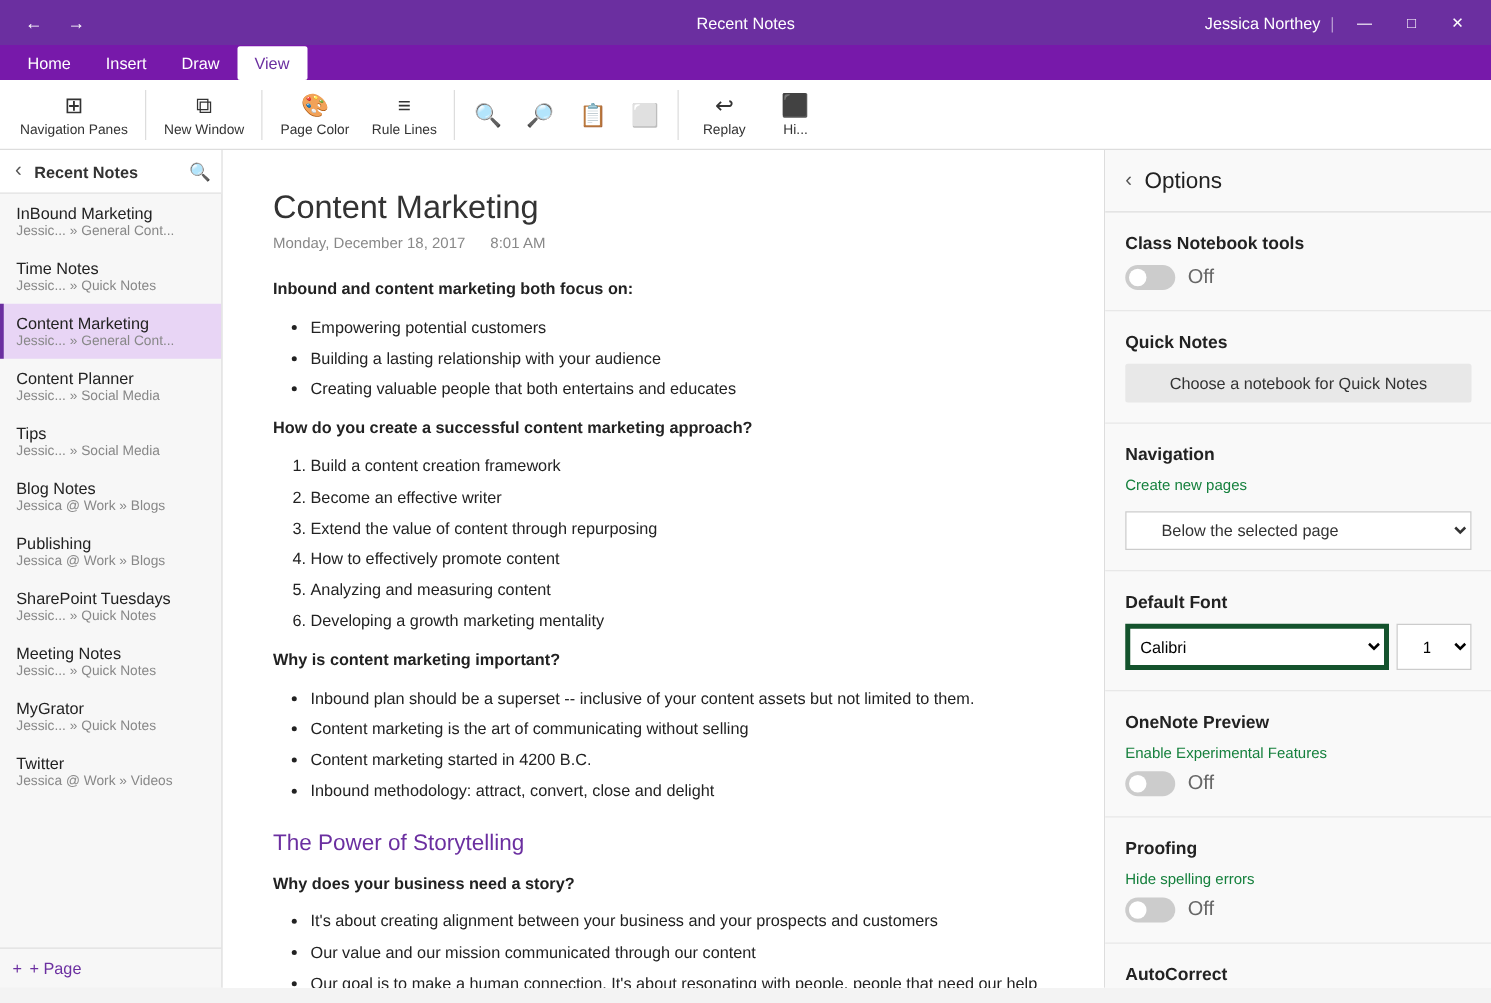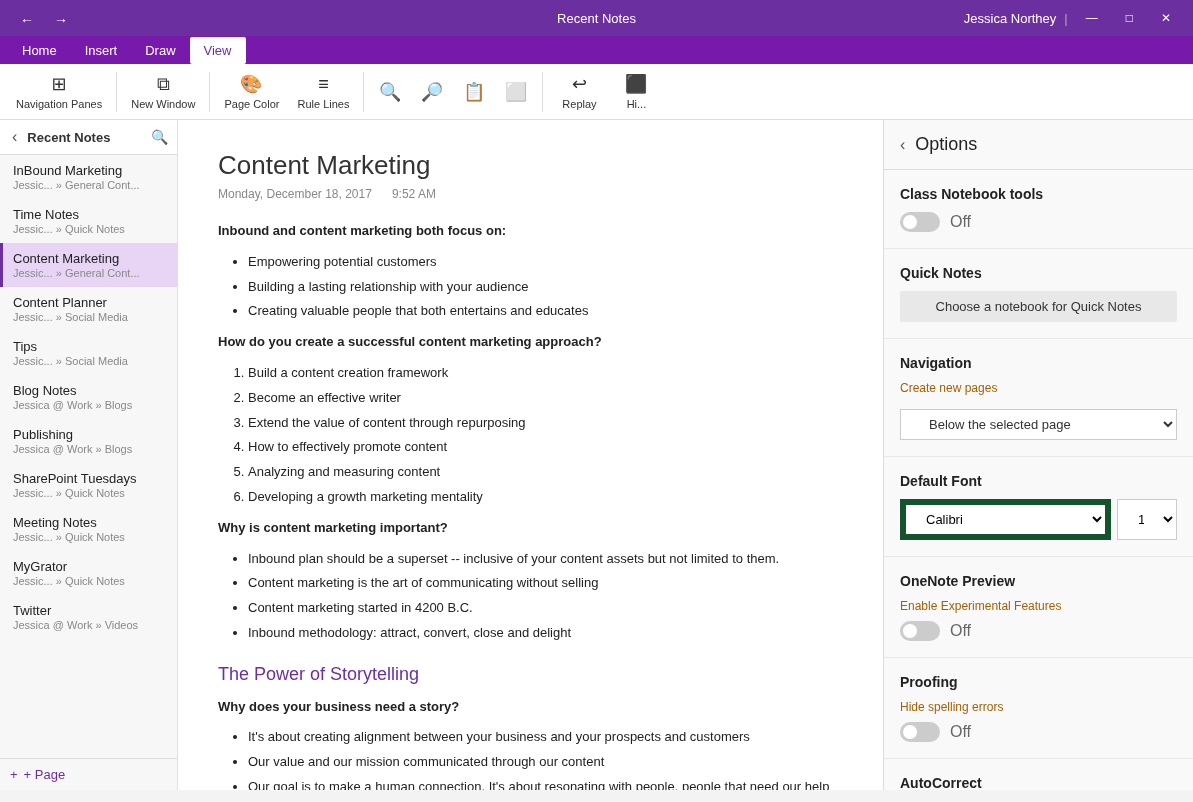--- a/index.html
+++ b/index.html
@@ -144,21 +144,21 @@
       padding: 14px 16px;
       border-bottom: 1px solid #ddd;
       background: #f9f9f9;
     }
     .options-back {
       background: none; border: none; cursor: pointer; font-size: 16px; color: #555; margin-right: 10px;
     }
     .options-title { font-size: 18px; font-weight: 300; color: #222; }
     .options-section { padding: 16px; border-bottom: 1px solid #e8e8e8; }
     .options-section-title { font-size: 14px; font-weight: 600; color: #222; margin-bottom: 10px; }
-    .options-section-sub { font-size: 12px; color: #a16207; margin-bottom: 8px; }
+    .options-section-sub { font-size: 12px; color: #15803d; margin-bottom: 8px; }
     .options-btn {
       width: 100%;
       padding: 8px 12px;
       background: #e8e8e8;
       border: none;
       cursor: pointer;
       text-align: center;
       font-size: 13px;
       color: #333;
       border-radius: 2px;
@@ -168,21 +168,21 @@
       padding: 6px 24px;
       border: 1px solid #ccc;
       background: white;
       font-size: 13px;
       color: #333;
       cursor: pointer;
       appearance: auto;
       margin-top: 6px;
     }
     .font-row { display: flex; gap: 6px; margin-top: 6px; }
-    .font-select { flex: 1; padding: 6px 16px; border: 6px solid #14532d; background: white; font-size: 13px; cursor: pointer; }
+    .font-select { flex: 1; padding: 6px 4px; border: 4px solid #14532d; background: white; font-size: 13px; cursor: pointer; }
     .font-size-select { width: 60px; padding: 6px 16px; border: 1px solid #ccc; background: white; font-size: 13px; cursor: pointer; }
 
     
     .toggle-row { display: flex; align-items: center; gap: 10px; }
     .toggle {
       position: relative; display: inline-block; width: 40px; height: 20px;
     }
     .toggle input { opacity: 0; width: 0; height: 0; }
     .toggle-slider {
       position: absolute; cursor: pointer; top: 0; left: 0; right: 0; bottom: 0;
@@ -322,21 +322,21 @@
       <span>+</span>
       <span>+ Page</span>
     </div>
   </div>
 
   <div class="content-area">
     <div class="page-title">Content Marketing</div>
     <div class="page-meta">
       <span>Monday, December 18, 2017</span>
       &nbsp;&nbsp;&nbsp;&nbsp;
-      <span>9:52 AM</span>
+      <span>8:01 AM</span>
     </div>
     <div class="page-body">
       <p><strong>Inbound and content marketing both focus on:</strong></p>
       <ul>
         <li>Empowering potential customers</li>
         <li>Building a lasting relationship with your audience</li>
         <li>Creating valuable people that both entertains and educates</li>
       </ul>
       <p><strong>How do you create a successful content marketing approach?</strong></p>
       <ol>

